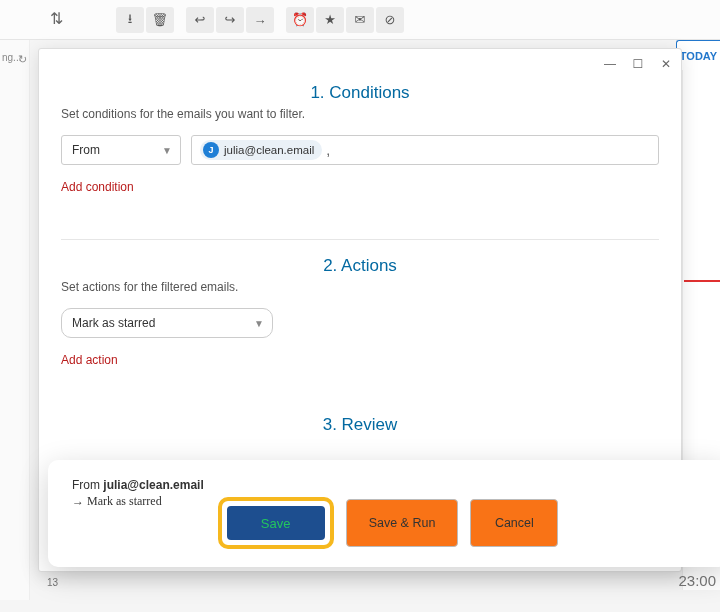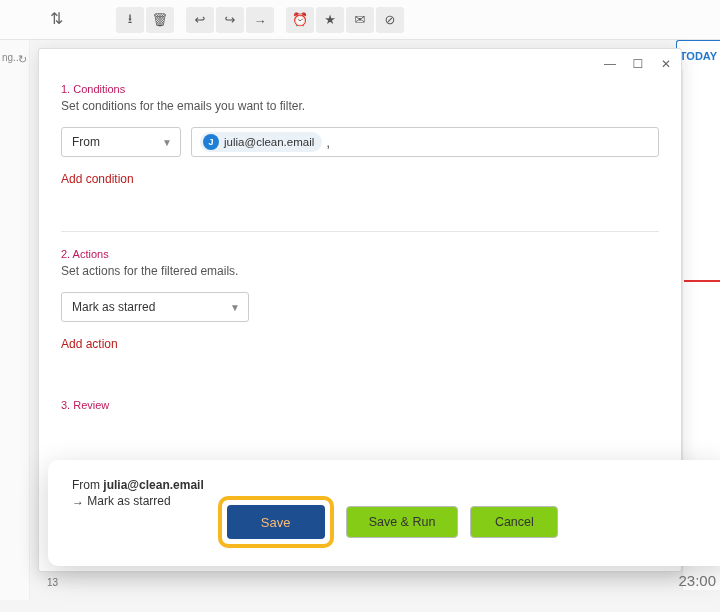--- a/index.html
+++ b/index.html
@@ -19,53 +19,53 @@
   .bg-time { position: absolute; right: 4px; top: 572px; font-size: 15px; color: #777; text-align: center; }
   .bg-day { position: absolute; left: 47px; top: 577px; font-size: 10px; color: #777; }
 
   
   .modal { position: absolute; left: 38px; top: 48px; width: 644px; height: 524px; background: #fff; border: 1px solid #ddd; border-radius: 3px; box-shadow: 0 4px 18px rgba(0,0,0,0.12); overflow: hidden; }
   .modal-controls { position: absolute; right: 6px; top: 8px; display: flex; gap: 10px; }
   .win-btn { width: 18px; height: 14px; color: #666; font-size: 12px; display: flex; align-items: center; justify-content: center; cursor: pointer; }
 
   .modal-body { padding: 34px 22px 16px 22px; height: 100%; overflow: hidden; }
 
-  h3.section-title { font-size: 11px; font-weight: 400; color: #be185d; margin-bottom: 4px; }
+  h3.section-title { font-size: 17px; font-weight: 400; color: #0369a1; margin-bottom: 4px; text-align: center; }
   p.section-sub { font-size: 12px; color: #555; margin-bottom: 14px; }
 
   
   .cond-row { display: flex; gap: 10px; align-items: center; margin-bottom: 12px; }
   .select-box { position: relative; height: 30px; border: 1px solid #ccc; border-radius: 3px; background: #fff; display: flex; align-items: center; padding: 0 26px 0 10px; font-size: 12px; color: #333; min-width: 120px; }
   .select-box.small { min-width: 120px; }
-  .select-box.wide { width: 188px; }
+  .select-box.wide { width: 212px; border-radius: 10px; }
   .select-caret { position: absolute; right: 8px; top: 50%; transform: translateY(-50%); font-size: 10px; color: #888; }
   .email-input { flex: 1; height: 30px; border: 1px solid #ccc; border-radius: 3px; display: flex; align-items: center; padding: 0 8px; gap: 6px; font-size: 12px; }
   .chip { display: flex; align-items: center; gap: 5px; background: #eaf1f7; border-radius: 10px; padding: 2px 8px 2px 3px; font-size: 11.5px; color: #333; }
   .chip .avatar { width: 16px; height: 16px; border-radius: 50%; background: #1f7fd6; color: #fff; font-size: 9px; font-weight: 600; display: flex; align-items: center; justify-content: center; }
   .email-input .comma { color: #555; font-size: 14px; margin-left: -2px; }
 
   .link { font-size: 12px; color: #b91c1c; cursor: pointer; }
 
   .hr { height: 1px; background: #e6e6e6; margin: 44px 0 16px 0; }
 
   .actions-section { }
 
   .review-section { margin-top: 47px; }
 
   
   .review-card { position: absolute; left: 18px; top: 460px; width: 680px; background: #fff; border-radius: 10px; box-shadow: 0 8px 30px rgba(0,0,0,0.18); padding: 18px 24px 58px 24px; z-index: 20; margin-left: 30px; }
   .review-line { font-size: 12px; color: #333; }
   .review-line strong { font-weight: 700; }
-  .review-line2 { font-size: 12px; color: #333; margin-top: 2px; }
+  .review-line2 { font-size: 12px; color: #333; margin-top: 2px; font-family: Liberation Serif, serif; }
 
   .btn-row { position: absolute; bottom: 18px; left: 0; right: 0; display: flex; justify-content: center; gap: 12px; align-items: center; }
   .save-wrap { border: 4px solid #f6b81e; border-radius: 10px; padding: 5px; }
   .btn { height: 34px; padding: 0 22px; border-radius: 4px; font-size: 13px; display: flex; align-items: center; justify-content: center; cursor: pointer; }
-  .btn-primary { background: #1d4e8f; color: #fdba74; border: none; min-width: 98px; }
-  .btn-secondary { background: #84cc16; color: #333; border: 1px solid #bbb; min-width: 88px; height: 32px; font-size: 12.5px; }
+  .btn-primary { background: #1d4e8f; color: #22c55e; border: none; min-width: 98px; }
+  .btn-secondary { background: #f97316; color: #333; border: 1px solid #bbb; min-width: 88px; height: 48px; font-size: 12.5px; }
 </style>
 </head>
 <body>
 
 <div class="bg-toolbar">
   <span class="bg-sort">⇅</span>
   <div style="width:62px"></div>
   <div class="tb-group">
     <div class="tb-btn">⭳</div>
     <div class="tb-btn">🗑</div>

